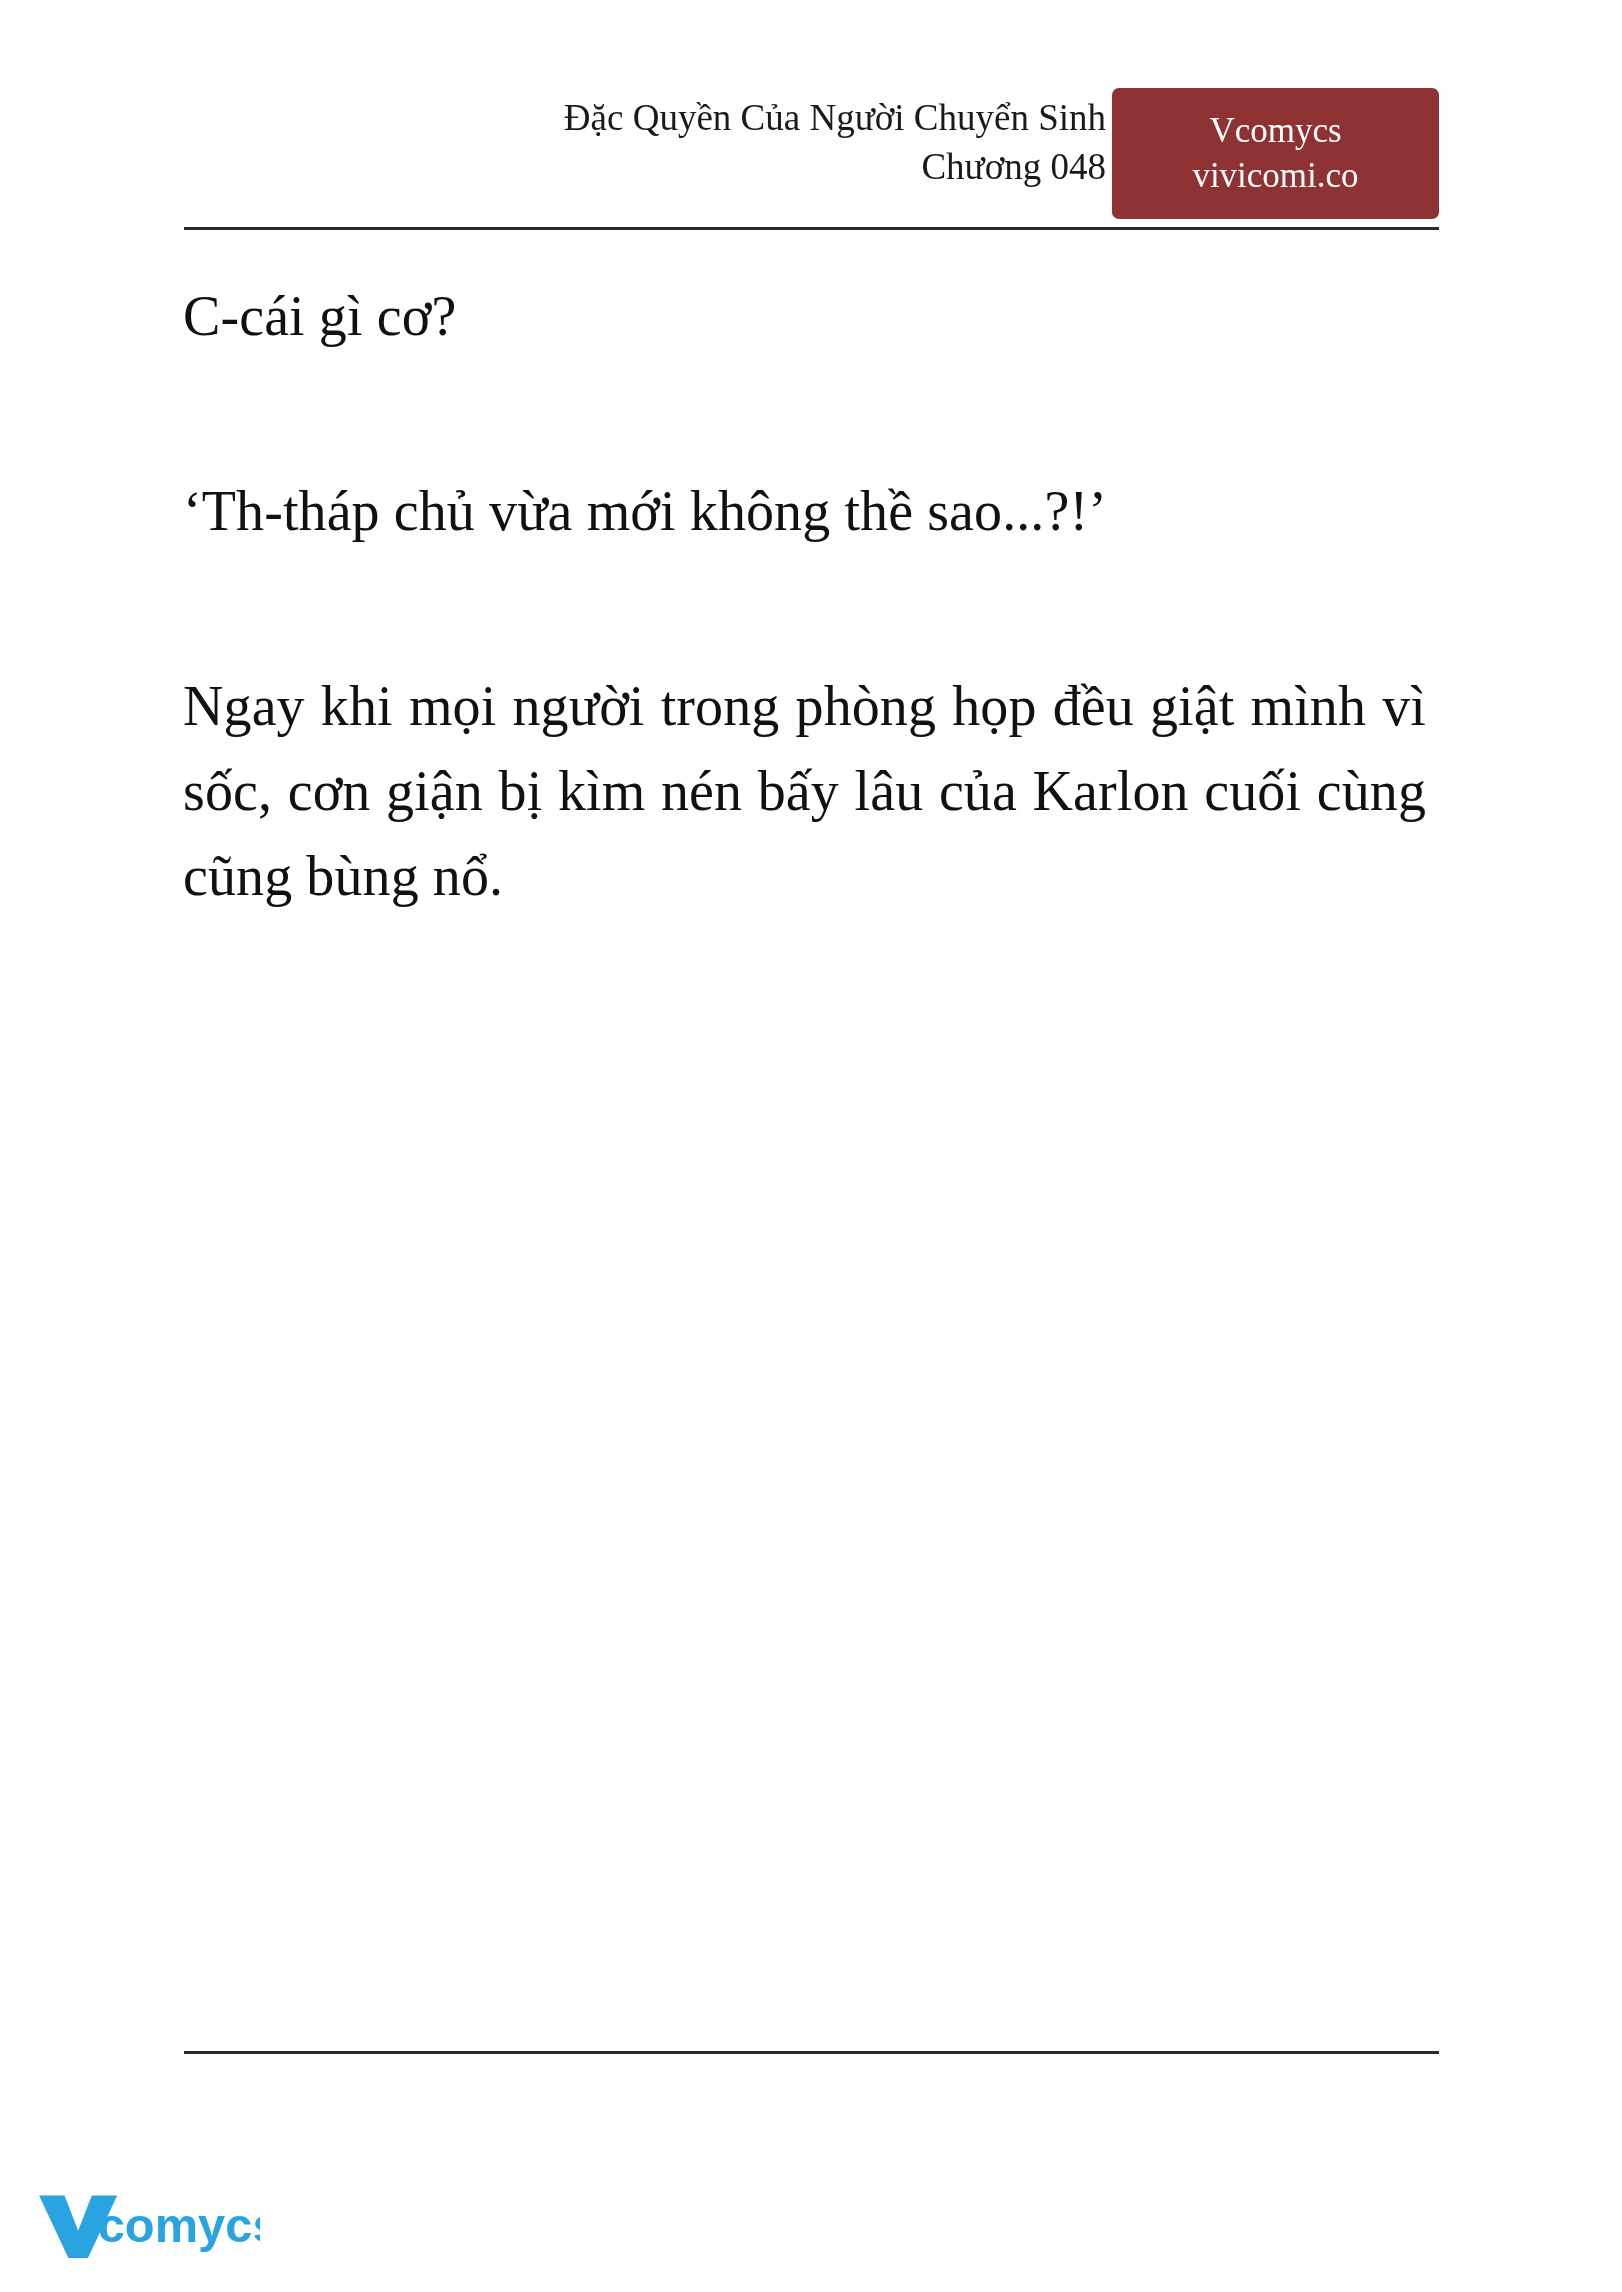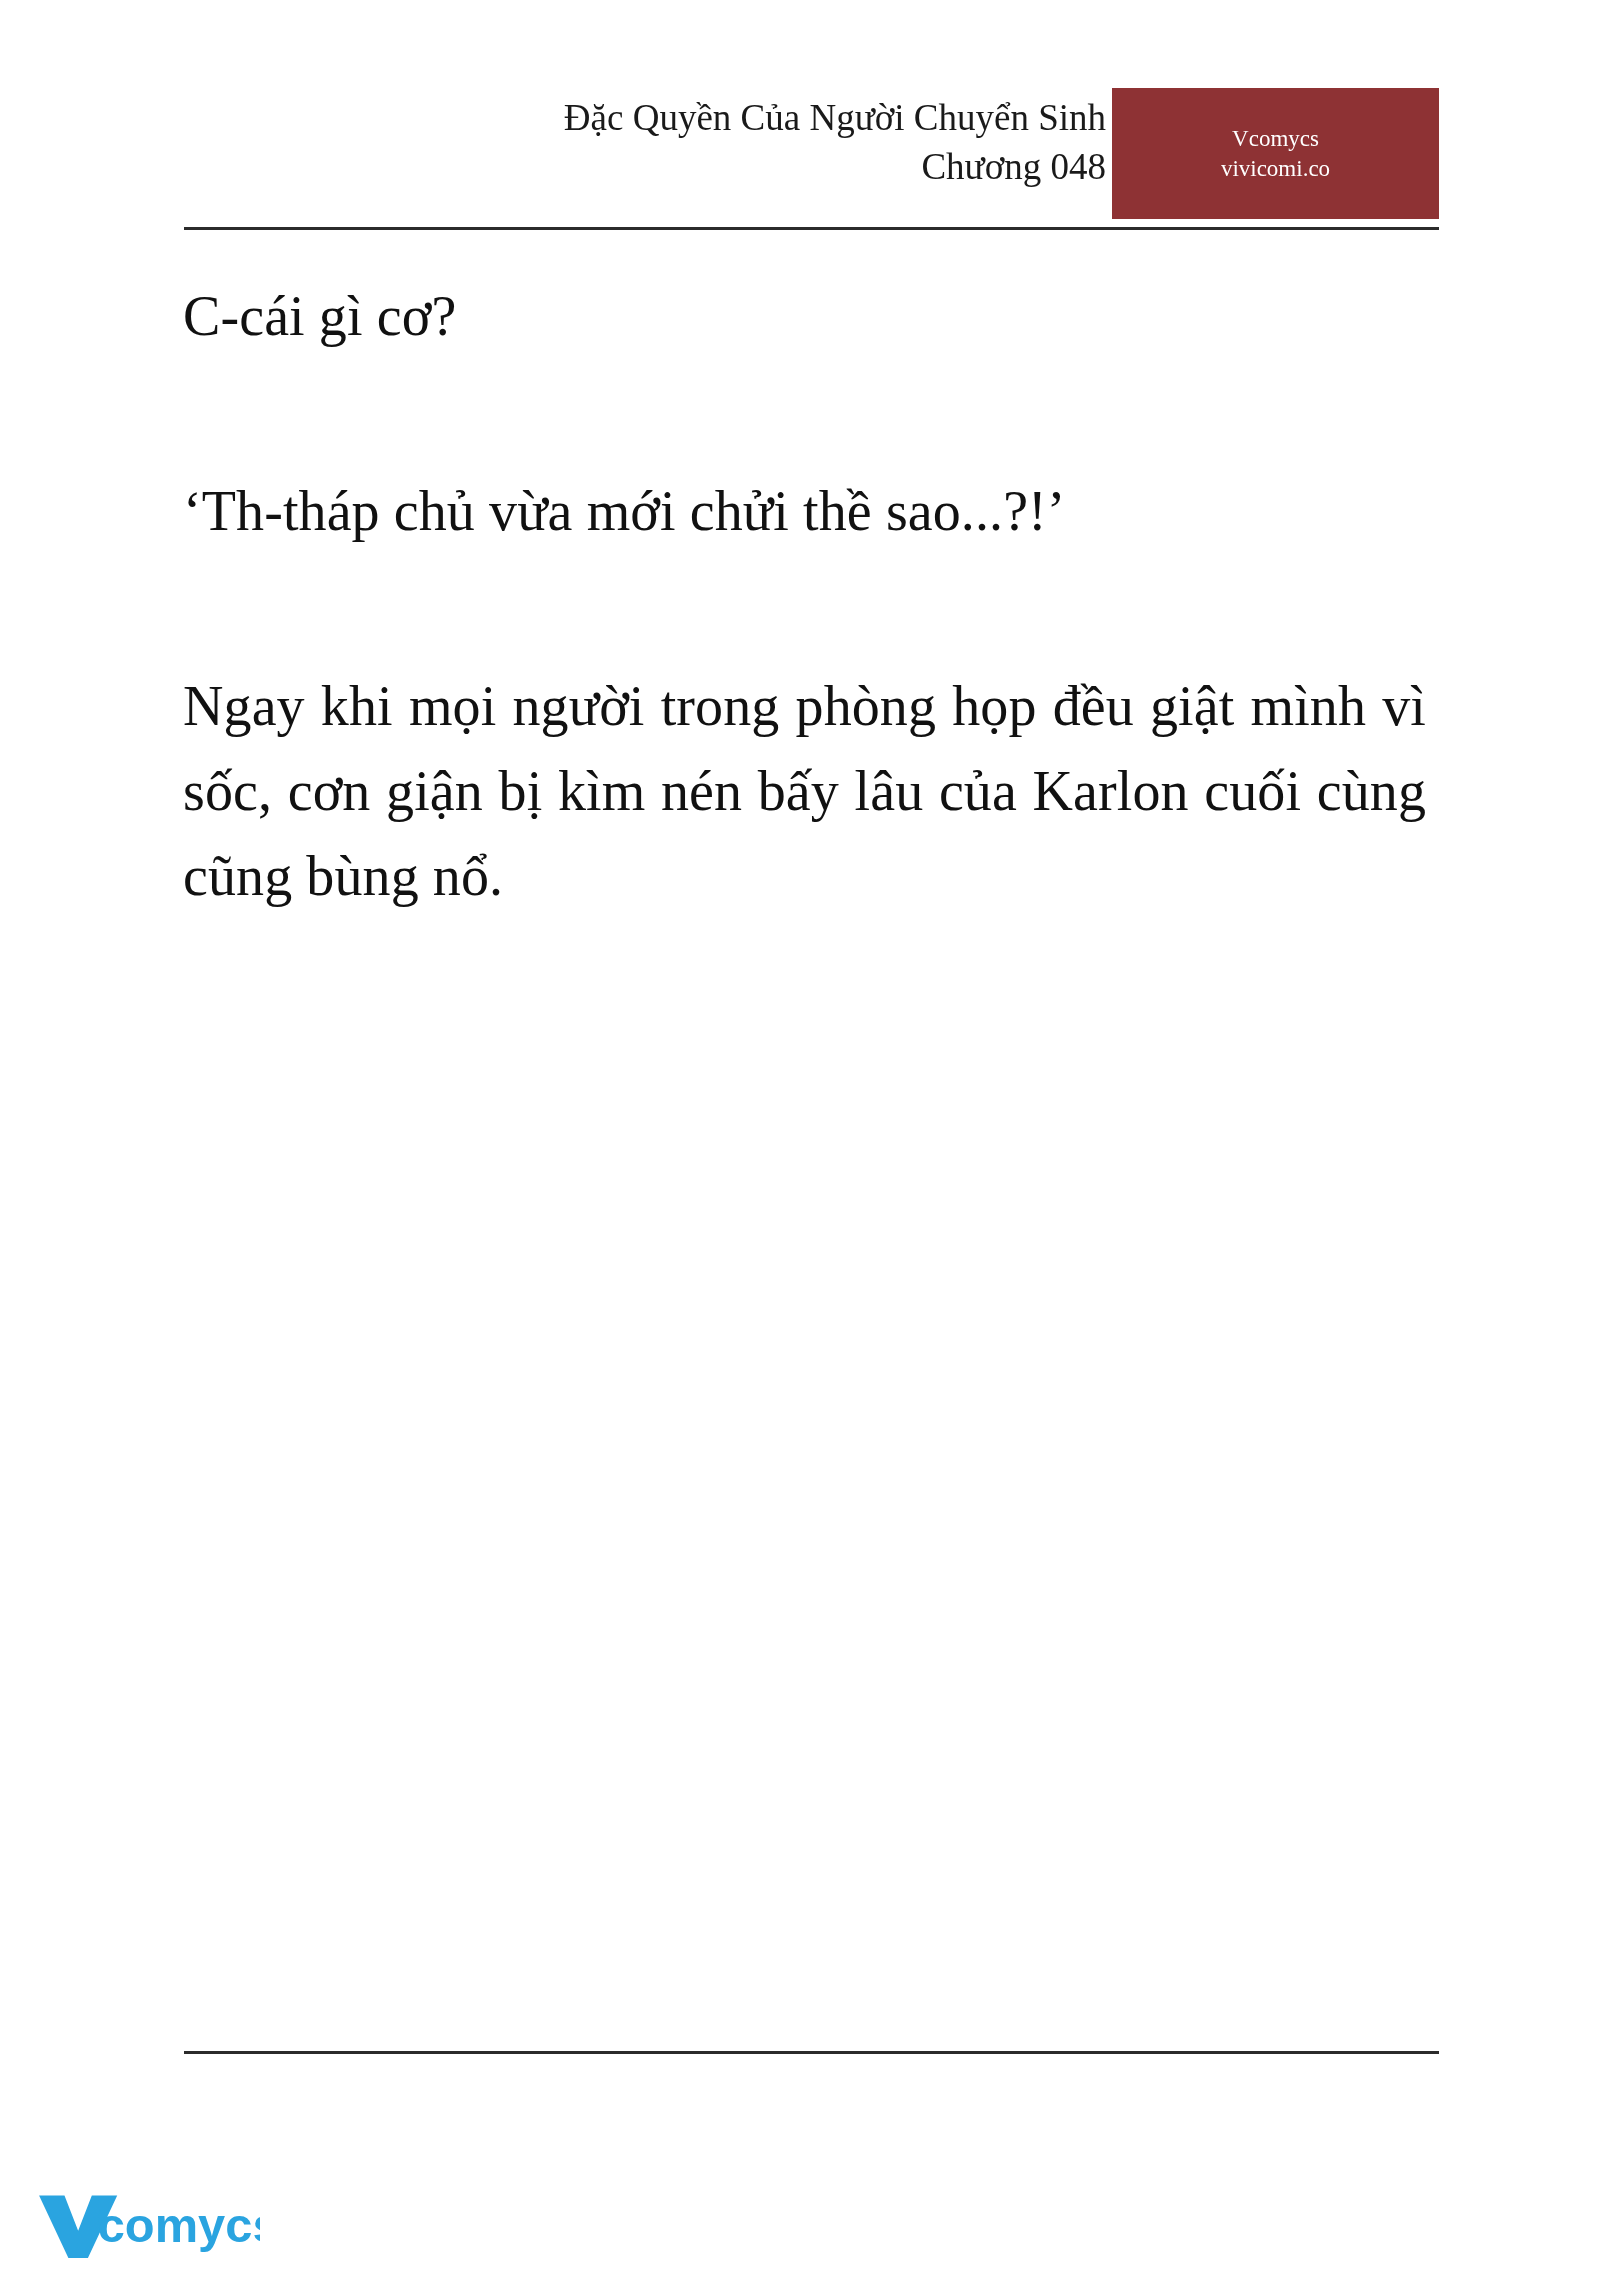--- a/index.html
+++ b/index.html
@@ -53,22 +53,23 @@
     top: -5.9px;
     width: 327px;
     height: 131px;
     background: #8e3234;
     color: #ffffff;
     display: flex;
     flex-direction: column;
     align-items: center;
     justify-content: center;
     line-height: 1.28;
-    font-size: 23px;
+    font-size: 35px;
     font-family: "Liberation Serif", serif;
+    border-radius: 7px;
   }
   .header-rule {
     position: absolute;
     left: 184px;
     top: 227px;
     width: 1255px;
     height: 2.9px;
     background: #2b2b2b;
   }
 
@@ -171,21 +172,21 @@
     </div>
     <div class="header-badge">
       <span>Vcomycs</span>
       <span>vivicomi.co</span>
     </div>
   </div>
   <div class="header-rule"></div>
 
   <div class="content">
     <p class="para short">C-cái gì cơ?</p>
-    <p class="para">‘Th-tháp chủ vừa mới chửi thề sao...?!’</p>
+    <p class="para">‘Th-tháp chủ vừa mới không thề sao...?!’</p>
     <p class="para">Ngay khi mọi người trong phòng họp đều giật mình vì sốc, cơn giận bị kìm nén bấy lâu của Karlon cuối cùng cũng bùng nổ.</p>
   </div>
 
   <div class="footer-rule"></div>
 
   <div class="watermark">
     <svg width="225" height="84" viewBox="0 0 230 86" xmlns="http://www.w3.org/2000/svg" aria-hidden="true">
       <path d="M4 18 L30 18 L44 54 L58 18 L84 18 L54 82 L34 82 Z" fill="#2aa4e0"></path>
       <text x="64" y="66" font-family="Liberation Sans, sans-serif" font-size="50" font-weight="bold" fill="#2aa4e0">comycs</text>
     </svg>

